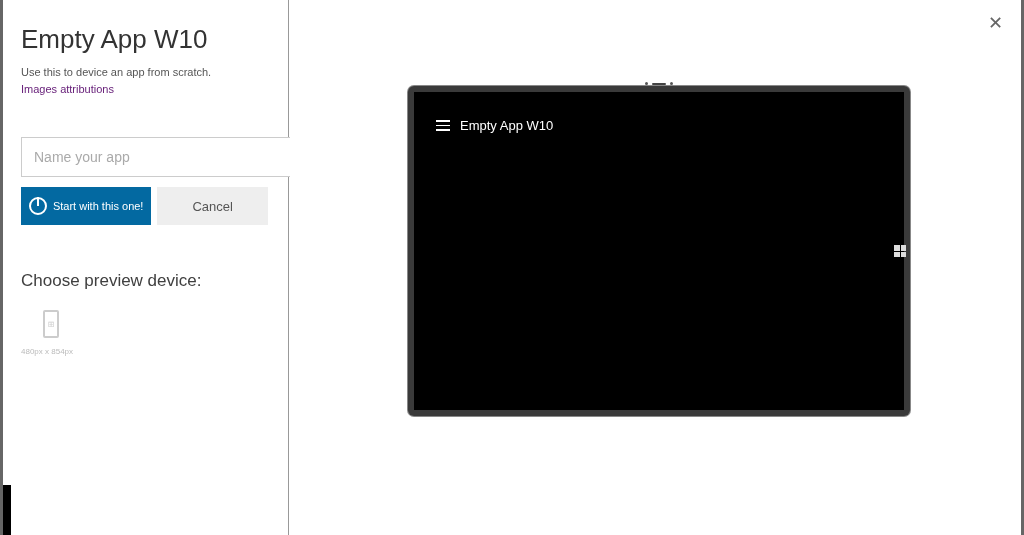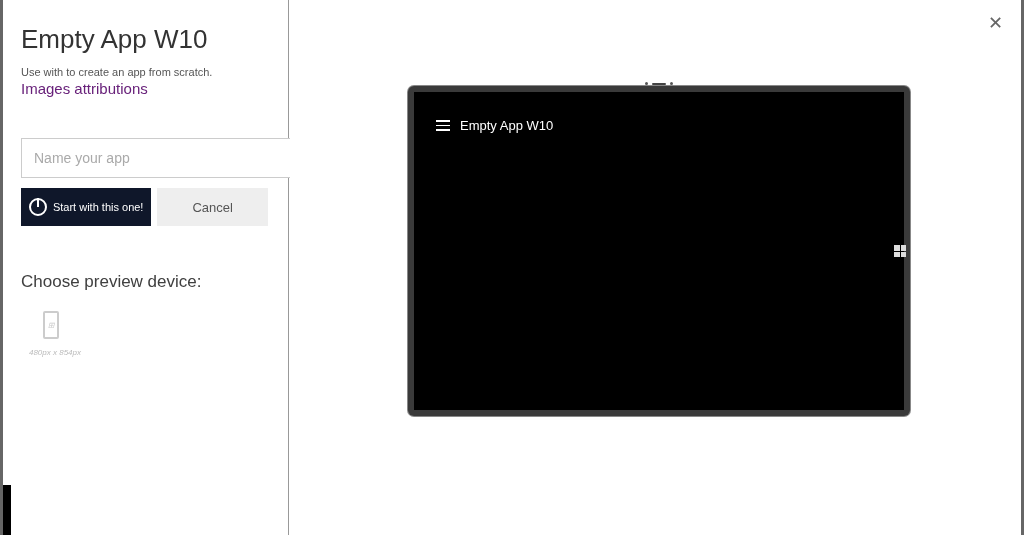--- a/index.html
+++ b/index.html
@@ -6,35 +6,35 @@
     body { font-family: "Segoe UI", Tahoma, sans-serif; width: 1024px; height: 535px; background: #fff; position: relative; overflow: hidden; }
     
     .outer-border-l { position:absolute; left:0; top:0; width:3px; height:100%; background:#666; }
     .outer-border-r { position:absolute; right:0; top:0; width:3px; height:100%; background:#666; }
     .footer-strip-l { position:absolute; left:3px; bottom:0; width:8px; height:50px; background:#000; }
     .footer-strip-r { position:absolute; right:3px; bottom:0; width:8px; height:50px; background:#000; }
 
     .sidebar { position:absolute; left:11px; top:0; width:278px; height:100%; background:#fff; padding:24px 20px 0 10px; border-right:1px solid #999; }
     .page-title { font-size:26px; font-weight:300; color:#333; margin-bottom:10px; }
     .subtitle { font-size:11px; color:#555; line-height:1.3; }
-    .attr-link { font-size:15px; color:#68217A; text-decoration:none; display:inline-block; margin-top:1px; }
+    .attr-link { font-size:11px; color:#68217A; text-decoration:none; display:inline-block; margin-top:1px; }
 
     .name-input { width:272px; height:40px; border:1px solid #ccc; padding:0 12px; font-size:14px; color:#333; margin-top:40px; outline:none; background:#fff; }
     .name-input::placeholder { color:#aaa; font-weight:300; }
 
     .btn-row { display:flex; gap:6px; margin-top:10px; }
-    .btn-primary { width:132px; height:38px; background:#0f172a; color:#fff; border:none; font-size:11px; display:flex; align-items:center; justify-content:center; gap:6px; cursor:pointer; }
+    .btn-primary { width:132px; height:38px; background:#0369a1; color:#fff; border:none; font-size:11px; display:flex; align-items:center; justify-content:center; gap:6px; cursor:pointer; }
     .btn-primary .pwr { width:18px; height:18px; border:2px solid #fff; border-radius:50%; position:relative; }
     .btn-primary .pwr::after { content:""; position:absolute; top:-2px; left:6px; width:2px; height:9px; background:#fff; }
     .btn-cancel { width:112px; height:38px; background:#eee; color:#555; border:none; font-size:13px; cursor:pointer; }
 
     .device-heading { font-size:17px; font-weight:400; color:#404040; margin-top:46px; }
 
     .device-row { display:flex; gap:22px; margin-top:16px; }
-    .device { width:60px; text-align:right; cursor:pointer;font-style:italic; }
+    .device { width:60px; text-align:left; cursor:pointer; }
     .dev-icon { height:34px; display:flex; align-items:center; justify-content:center; }
     .dev-label { font-size:8px; color:#bbb; margin-top:6px; white-space:nowrap; }
     .device.selected .dev-label { color:#555; }
 
     .phone-shape { width:16px; height:28px; border:2px solid #ccc; border-radius:2px; position:relative; }
     .phone-shape::after { content:"⊞"; position:absolute; top:50%; left:50%; transform:translate(-50%,-50%); font-size:8px; color:#ccc; }
 
     .tablet-shape { width:42px; height:28px; border:3px solid #333; position:relative; }
     .tablet-shape::after { content:"⊞"; position:absolute; top:50%; left:50%; transform:translate(-50%,-50%); font-size:10px; color:#333; }
 
@@ -65,21 +65,21 @@
 </head>
 <body>
 
 <div class="outer-border-l"></div>
 <div class="outer-border-r"></div>
 <div class="footer-strip-l"></div>
 <div class="footer-strip-r"></div>
 
 <div class="sidebar">
   <h1 class="page-title">Empty App W10</h1>
-  <div class="subtitle">Use with to create an app from scratch.</div>
+  <div class="subtitle">Use this to device an app from scratch.</div>
   <a href="#" class="attr-link">Images attributions</a>
 
   <input type="text" class="name-input" placeholder="Name your app" style="">
 
   <div class="btn-row">
     <button class="btn-primary">
       <span class="pwr"></span>
       <span>Start with this one!</span>
     </button>
     <button class="btn-cancel">Cancel</button>

